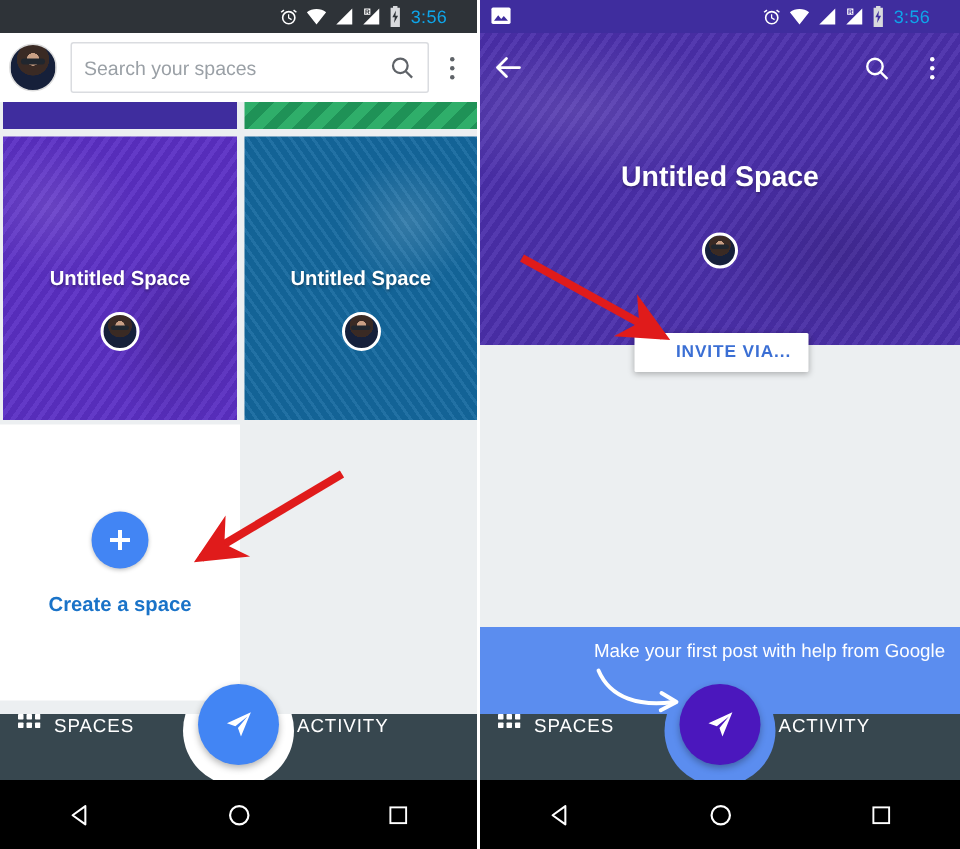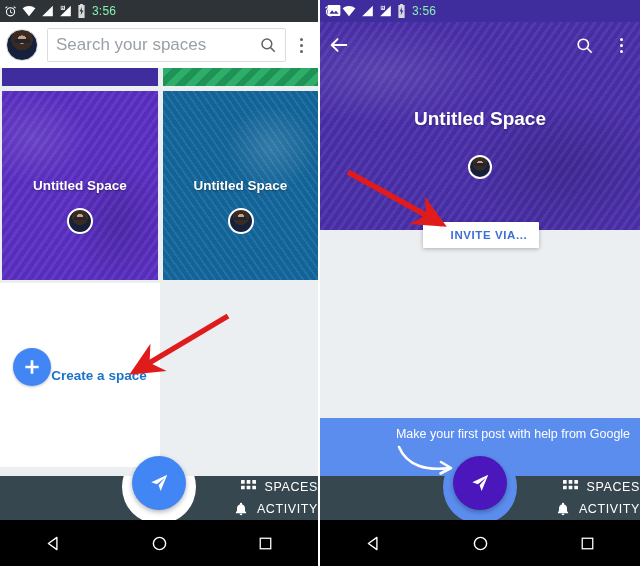--- a/index.html
+++ b/index.html
@@ -11,22 +11,22 @@
   }
   .screens { position: relative; width: 640px; height: 566px; display: flex; }
   .panel { position: relative; overflow: hidden; background: #eceff1; }
   .panel-left  { width: 318px; height: 566px; }
   .panel-gap   { width: 2px; height: 566px; background: #ffffff; }
   .panel-right { width: 320px; height: 566px; }
 
   
   .statusbar {
     position: absolute; top: 0; left: 0; right: 0; height: 22px;
-    display: flex; align-items: center; 
-    padding: 0 4px; color: #86efac;
+    display: flex; align-items: center; justify-content: flex-end;
+    padding: 0 20px; color: #0ea5e9;
   }
   .statusbar.dark { background: #2e3338; }
   .statusbar.purple { background: #3f2d9e; }
   .sb-left { position: absolute; left: 7px; top: 4px; }
   .sb-icons { display: flex; align-items: center; gap: 5px; }
   .sb-time { font-size: 12px; margin-left: 6px; letter-spacing: .2px; }
 
   .ic { display: inline-block; }
   .ic svg { display: block; }
 
@@ -45,21 +45,21 @@
     background:#20262e; border-radius:3px;
   }
   .avatar.sm { width: 26px; height: 26px; border: 2px solid #ffffff; }
   .avatar.xs { width: 24px; height: 24px; border: 2px solid #ffffff; }
 
   .searchbox {
     flex: 1; height: 34px; margin-left: 9px; margin-right: 4px;
     border: 1px solid #dadce0; border-radius: 2px; background: #fff;
     display: flex; align-items: center; padding: 0 8px;
   }
-  .searchbox .ph { flex: 1; color: #9aa0a6; font-size: 17px; }
+  .searchbox .ph { flex: 1; color: #9aa0a6; font-size: 13px; }
   .overflow-dots {
     width: 22px; height: 34px; display: flex; flex-direction: column;
     align-items: center; justify-content: center; gap: 3px; flex: none;
   }
   .overflow-dots i { width: 3px; height: 3px; border-radius: 50%; background: #5f6368; display:block;}
   .overflow-dots.light i { background: #ffffff; }
 
   
   .tiles { position: absolute; top: 68px; left: 0; width: 318px; height: 212px; }
   .tile { position: absolute; overflow: hidden; }
@@ -84,34 +84,34 @@
       #14689e;
   }
   .tex-green {
     background: repeating-linear-gradient(135deg, #2fae6a 0 7px, #1f9257 7px 14px);
   }
   .tex-indigo { background: #3f2d9e; }
 
   
   .create-card {
     position: absolute; left: 0; top: 283px; width: 160px; height: 184px;
-    background: #ffffff; display: flex; flex-direction: row;
+    background: #ffffff; display: flex; flex-direction: column;
     align-items: center; justify-content: center;
   }
   .fab-plus {
     width: 38px; height: 38px; border-radius: 50%; background: #4285f4;
     display: flex; align-items: center; justify-content: center;
     box-shadow: 0 1px 3px rgba(0,0,0,.25); margin-bottom: 16px;
   }
   .create-label { color: #1a73c8; font-size: 13.5px; font-weight: bold; }
 
   
   .bottomnav {
     position: absolute; left: 0; bottom: 46px; width: 100%; height: 44px;
-    background: #37474f; display: flex; align-items: flex-end; color: #fff; flex-direction: column;
+    background: #37474f; display: flex; align-items: flex-start; color: #fff;
   }
   .bn-item { flex: 1; display: flex; align-items: center; gap: 9px; }
   .bn-item.left { padding-left: 12px; }
   .bn-item.right { padding-left: 20px; }
   .bn-label { font-size: 12.5px; letter-spacing: .6px; }
   .notch {
     position: absolute; bottom: 46px; left: 50%; transform: translateX(-50%);
     width: 88px; height: 44px; overflow: hidden; pointer-events: none;
   }
   .notch::before {

